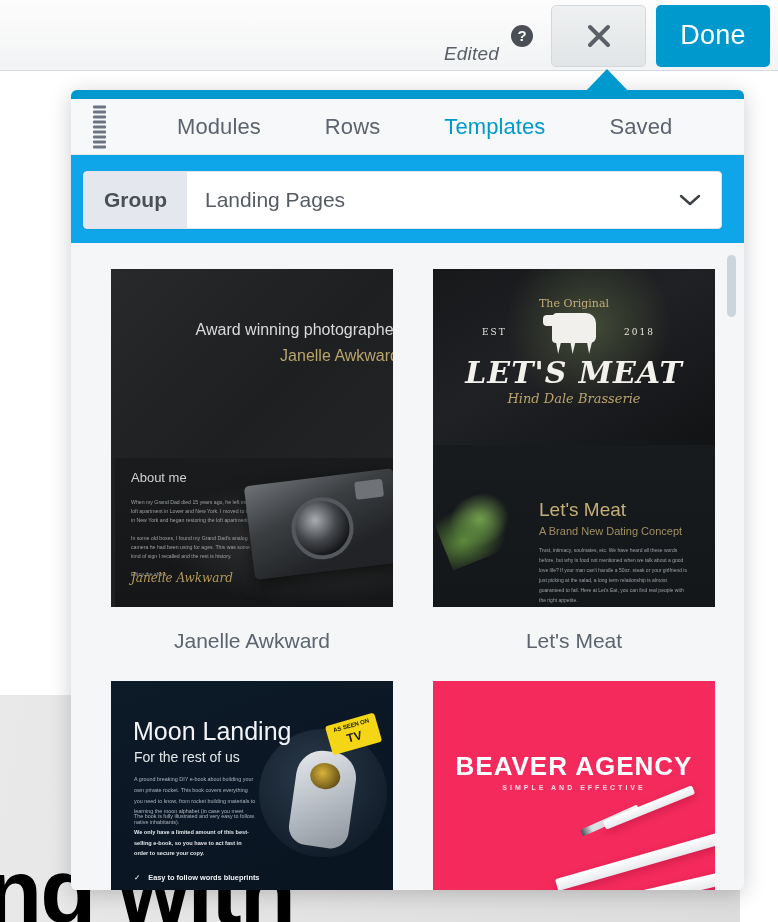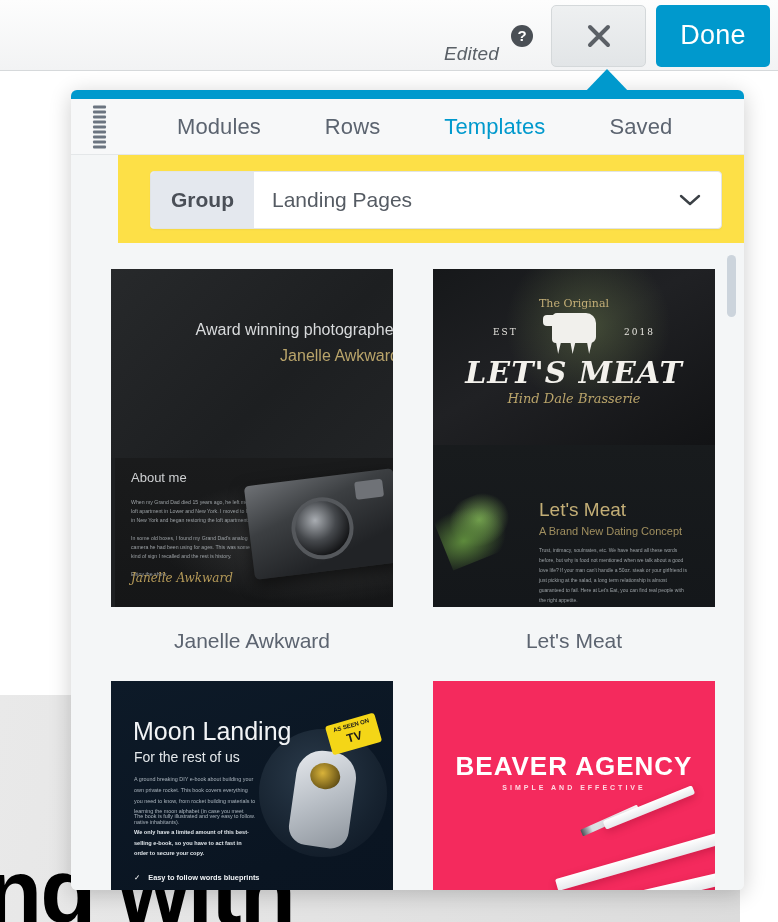--- a/index.html
+++ b/index.html
@@ -194,23 +194,22 @@
     padding: 0 32px;
     cursor: pointer;
     letter-spacing: .1px;
     white-space: nowrap;
   }
   .tab-item.active { color: #0099cd; }
 
   
   #group-bar {
     flex: 0 0 auto;
-    padding: 16px 22px 14px 32px;
-    background: #fde047;
-    margin-left: 47px;
+    padding: 16px 22px 14px 12px;
+    background: #0ea5e9;
   }
 
   #group-select {
     display: flex;
     align-items: stretch;
     height: 58px;
     background: #ffffff;
     border: 1px solid #e1e4e6;
     border-radius: 4px;
     box-shadow: 0 1px 2px rgba(0,0,0,.04);
@@ -393,21 +392,21 @@
     clip-path: polygon(0 0,6% 100%,14% 0,40% 0,46% 100%,54% 0,86% 0,92% 100%,100% 0);
   }
   .thumb-meat-est {
     position: absolute;
     top: 58px;
     font-family: "DejaVu Serif", serif;
     font-size: 9px;
     letter-spacing: 2px;
     color: #e8e6e0;
   }
-  .thumb-meat-est.left { left: 60px; }
+  .thumb-meat-est.left { left: 49px; }
   .thumb-meat-est.right { right: 60px; }
   .thumb-meat-title {
     position: absolute;
     left: 0; right: 0; top: 86px;
     text-align: center;
     font-family: "DejaVu Serif", serif;
     font-style: italic;
     font-weight: bold;
     font-size: 30px;
     color: #f3f1ec;

